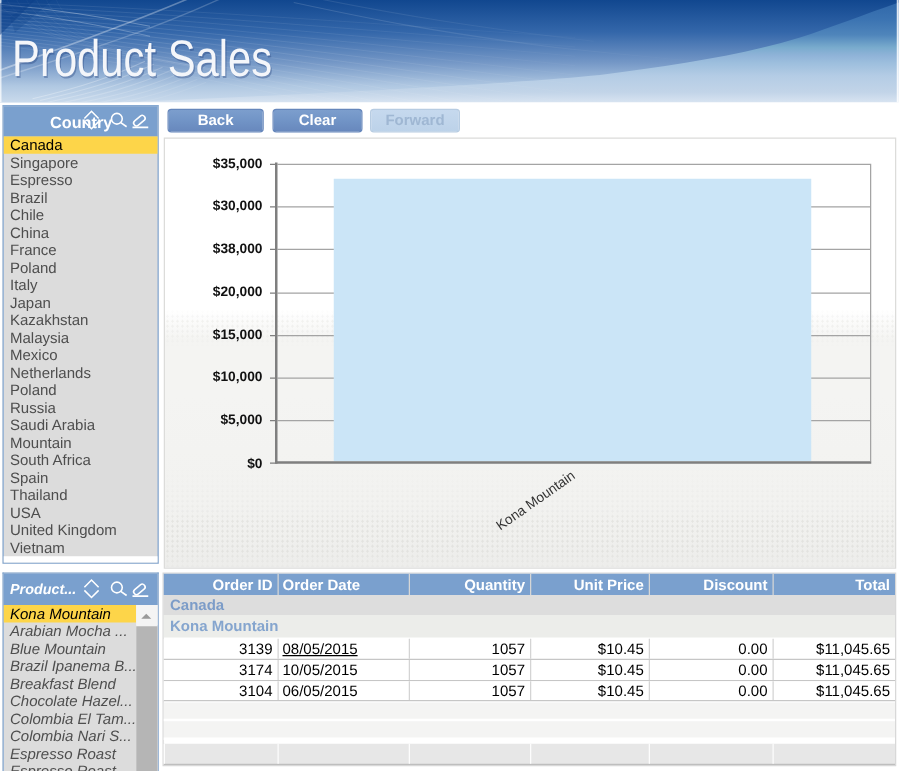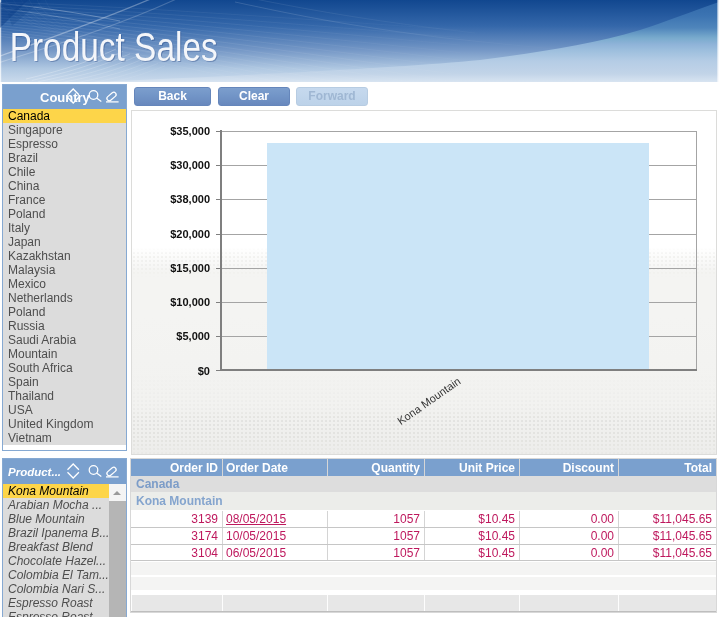--- a/index.html
+++ b/index.html
@@ -63,21 +63,21 @@
         display:flex;align-items:center;}
   .r{justify-content:flex-end;padding-right:4px;}
   .l{justify-content:flex-start;padding-left:3px;}
   #thead{top:0;height:17px;background:#7AA0CE;}
   #thead .cell{color:#fff;font-weight:bold;border-left:1px solid #D6D6D6;}
   #thead .cell:first-child{border-left:none;}
   .grp{font-weight:bold;font-size:12px;padding-left:5px;display:flex;align-items:center;}
   #gr1{top:17px;height:16px;background:#DDDDDD;color:#7C9CC8;}
   #gr2{top:33px;height:18px;background:#ECEDEA;color:#85A5CE;}
   .drow{background:#fff;border-bottom:1px solid #C6C6C6;}
-  .drow .cell{border-left:1px solid #D4D4D4;color:#be185d;}
+  .drow .cell{border-left:1px solid #D4D4D4;color:#000000;}
   .drow .cell:first-child{border-left:none;}
   #dr1{top:52px;height:17px;}
   #dr2{top:69px;height:17px;}
   #dr3{top:86px;height:16px;}
   .erow{background:#F4F4F3;border-bottom:2px solid #fff;}
   #er1{top:103px;height:15px;}
   #er2{top:118px;height:15px;}
   #foot{top:136px;height:17px;background:#E7E7E7;border-bottom:1px solid #BEBEBE;}
   #foot .cell{border-left:1px solid #FDFDFD;}
 </style>

